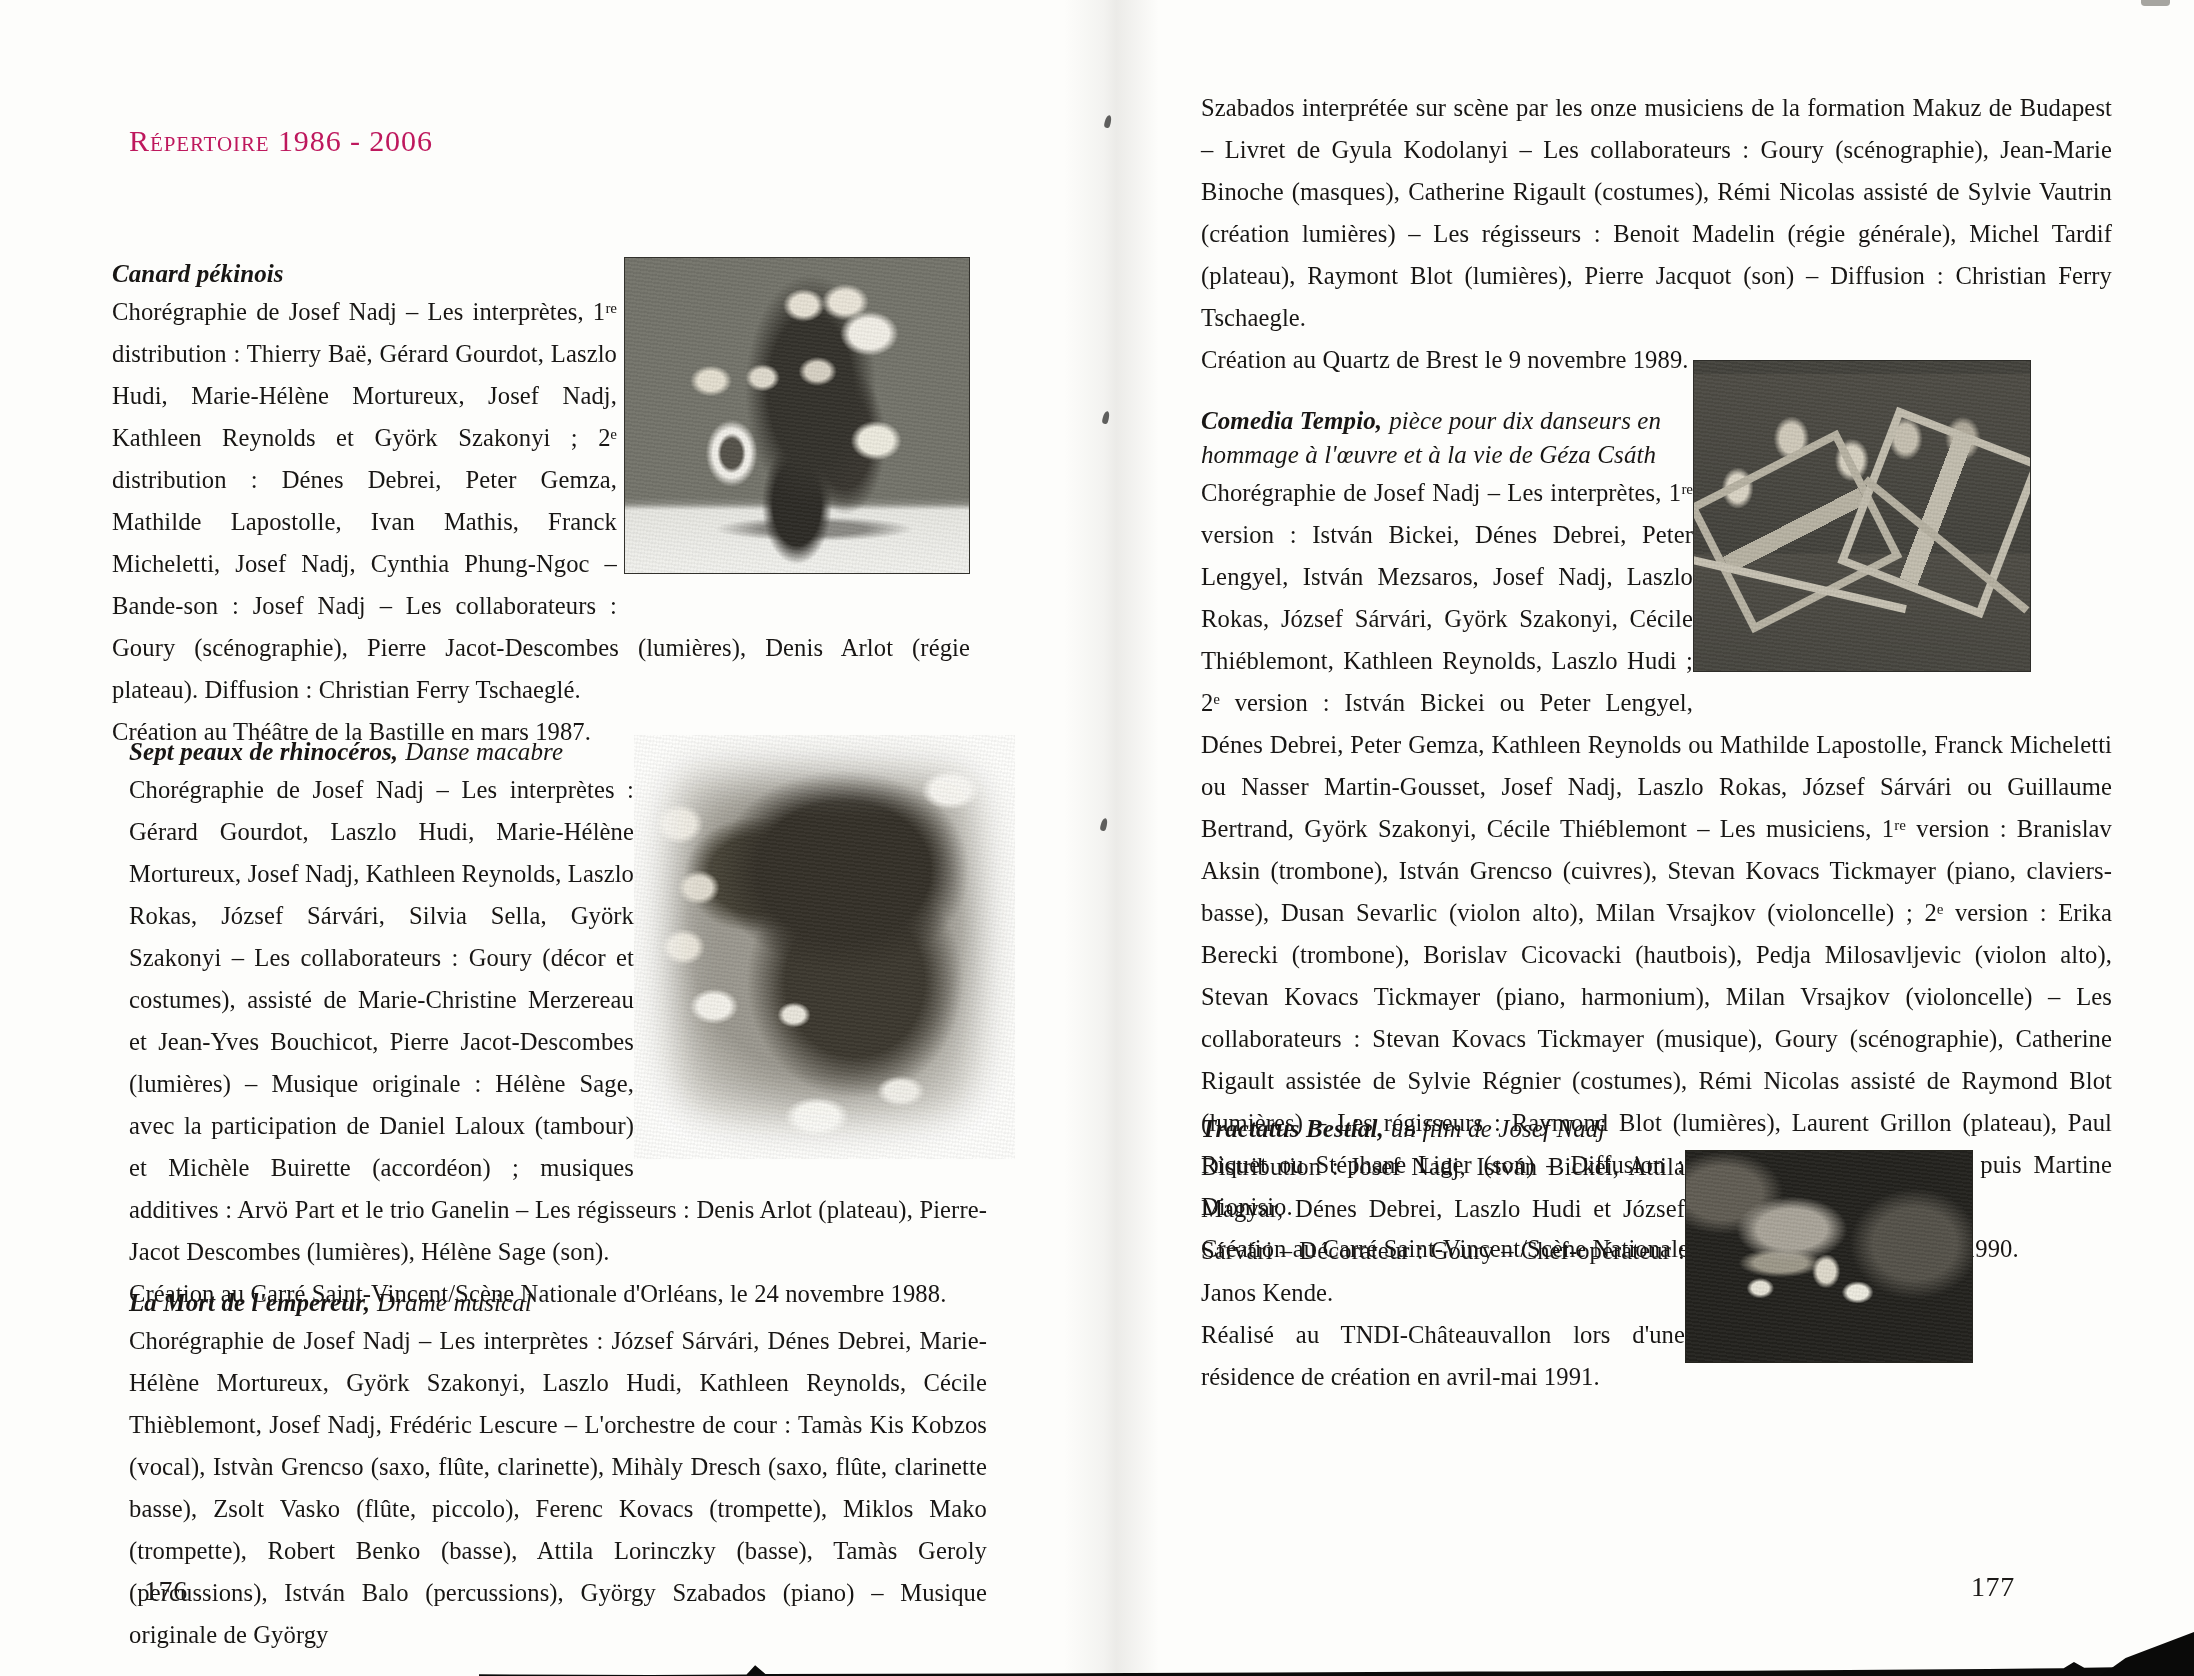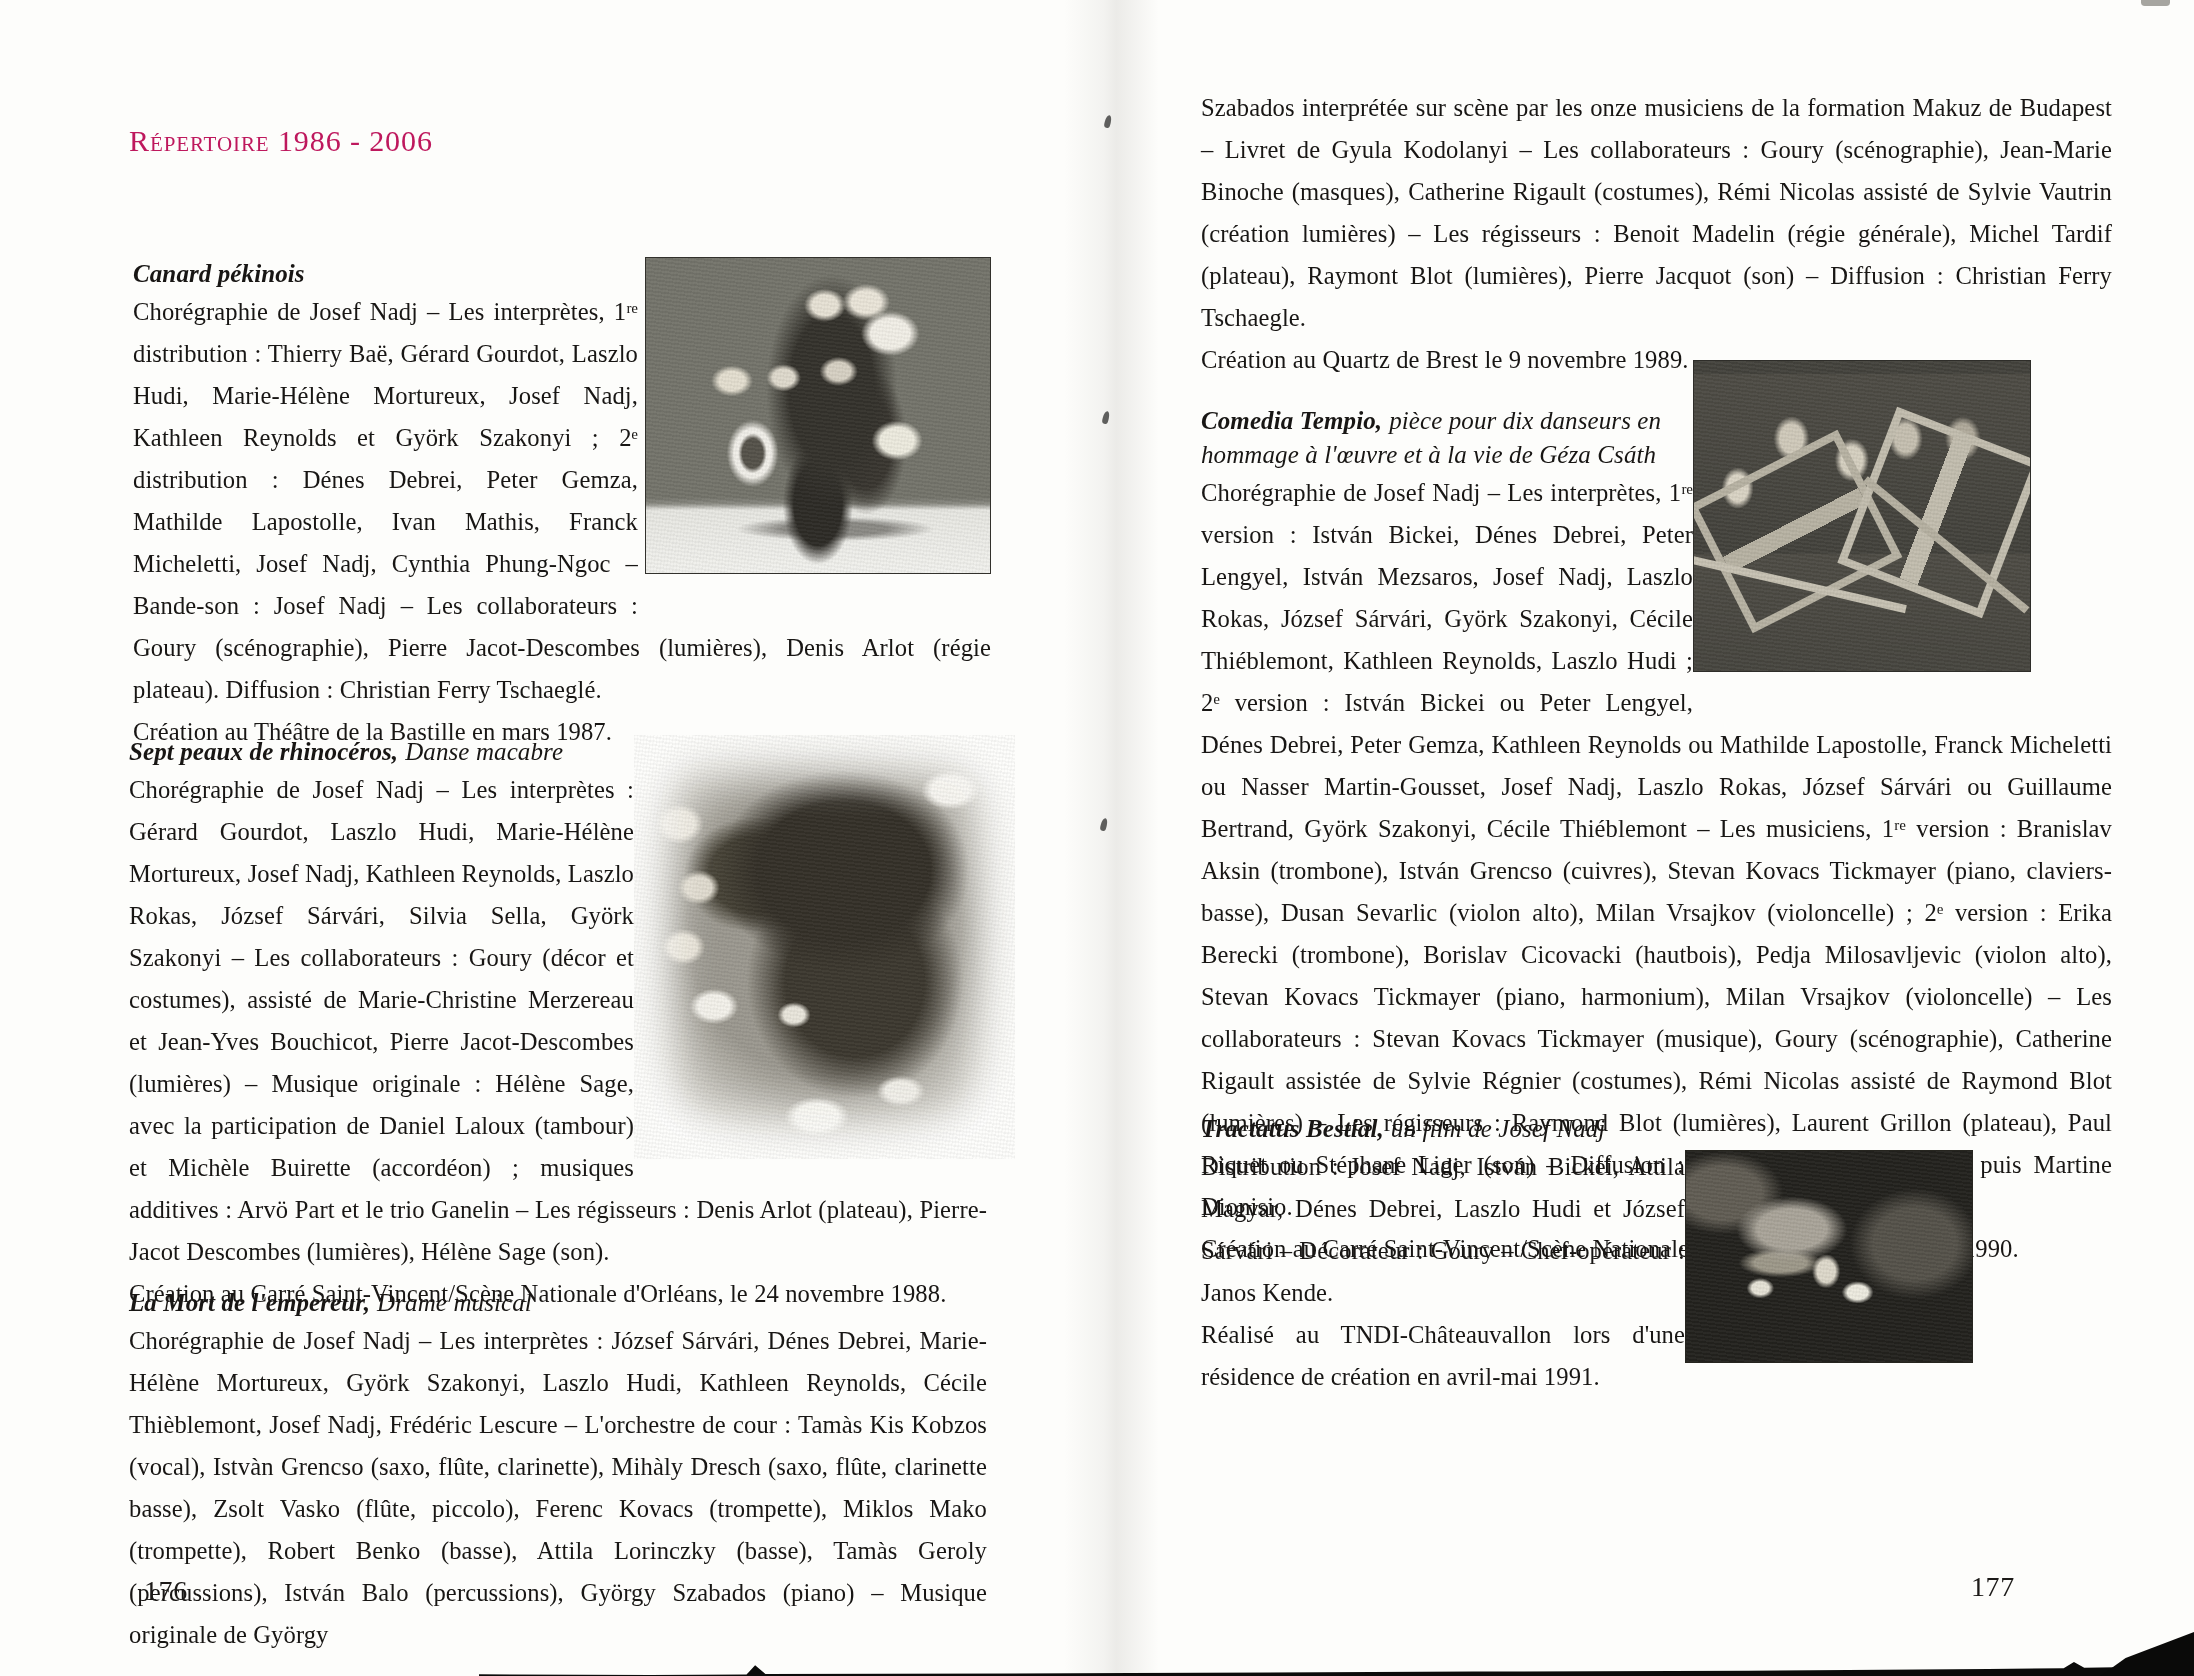--- a/index.html
+++ b/index.html
@@ -150,21 +150,21 @@
   }
 </style>
 </head>
 <body>
 
 <div class="spread">
 
   <section>
     <h1 class="h1">Répertoire 1986 - 2006</h1>
 
-    <article class="entry" style="left:133px;top:257px;width:858px;">
+    <article class="entry" style="left:112px;top:257px;width:858px;">
       <div class="photo-float" style="width:353px;margin:0 0 14px 0;">
         <figure class="photo photo1" aria-label="Photo de scène en noir et blanc : danseurs en costumes sombres groupés en pyramide devant un fond gris, horloge ovale à gauche"></figure>
       </div>
       <h2><span class="t-main">Canard pékinois</span></h2>
       <p class="body">Chorégraphie de Josef Nadj – Les interprètes, 1ʳᵉ distribution : Thierry Baë, Gérard Gourdot, Laszlo Hudi, Marie-Hélène Mortureux, Josef Nadj, Kathleen Reynolds et Györk Szakonyi ; 2ᵉ distribution : Dénes Debrei, Peter Gemza, Mathilde Lapostolle, Ivan Mathis, Franck Micheletti, Josef Nadj, Cynthia Phung-Ngoc – Bande-son : Josef Nadj – Les collaborateurs : Goury (scénographie), Pierre Jacot-Descombes (lumières), Denis Arlot (régie plateau). Diffusion : Christian Ferry Tschaeglé.</p>
       <p class="body">Création au Théâtre de la Bastille en mars 1987.</p>
     </article>
 
     <article class="entry" style="left:129px;top:735px;width:858px;">
       <div class="photo-float" style="width:388px;margin:0 -35px 11.3px 0;">

